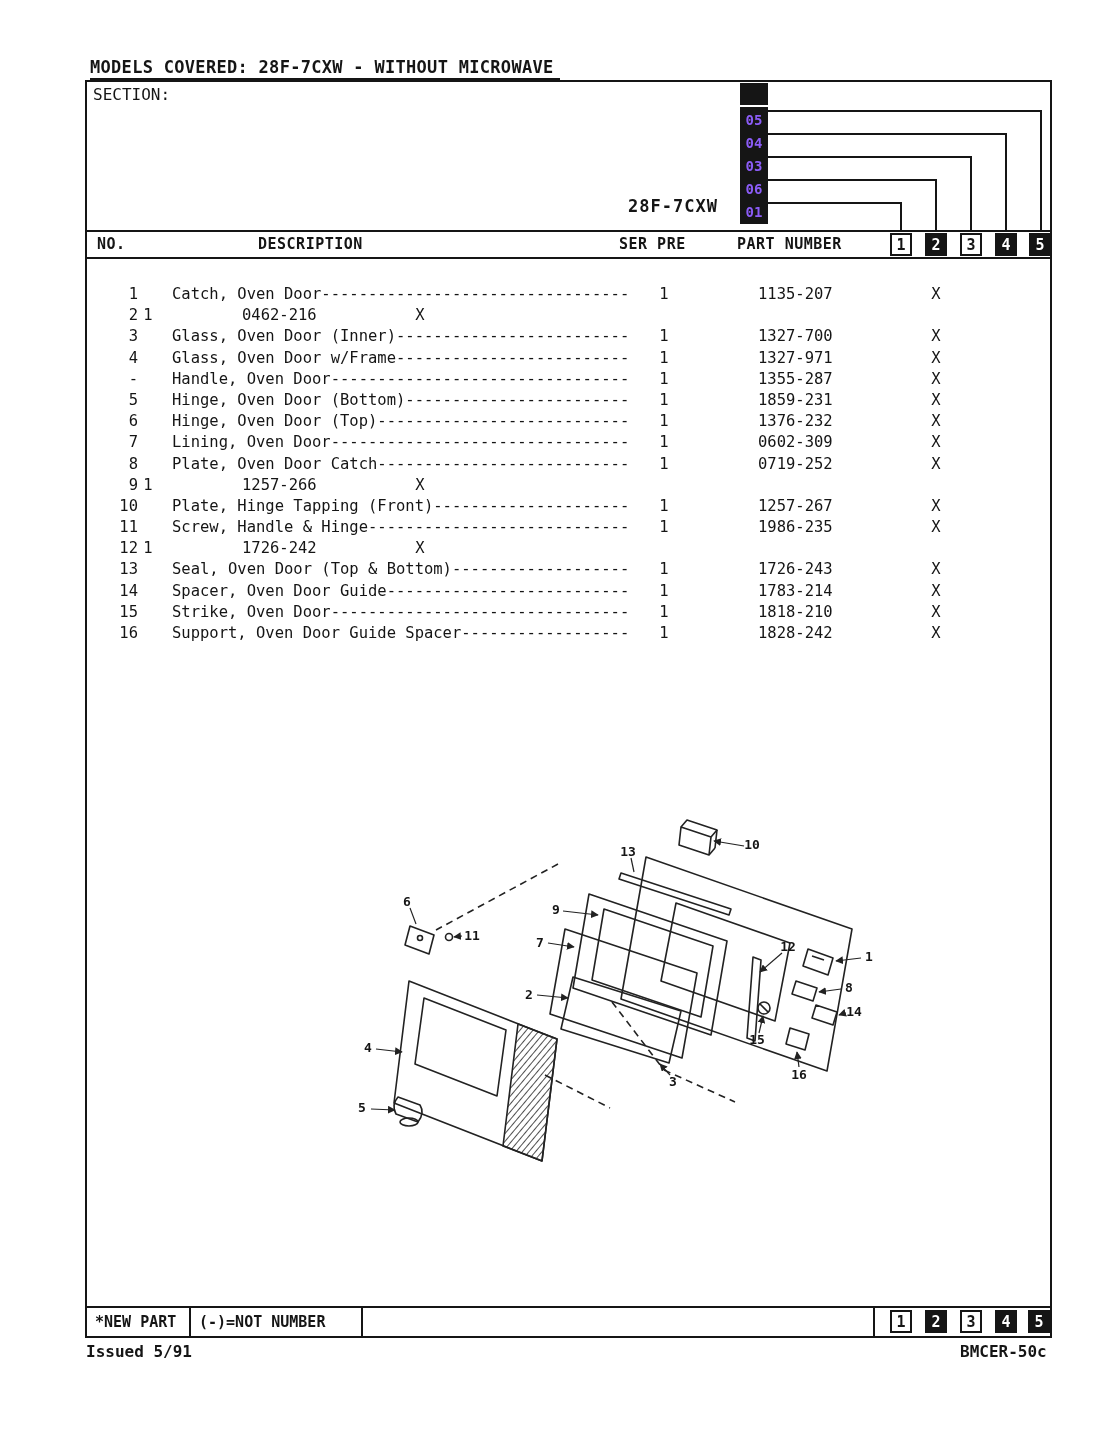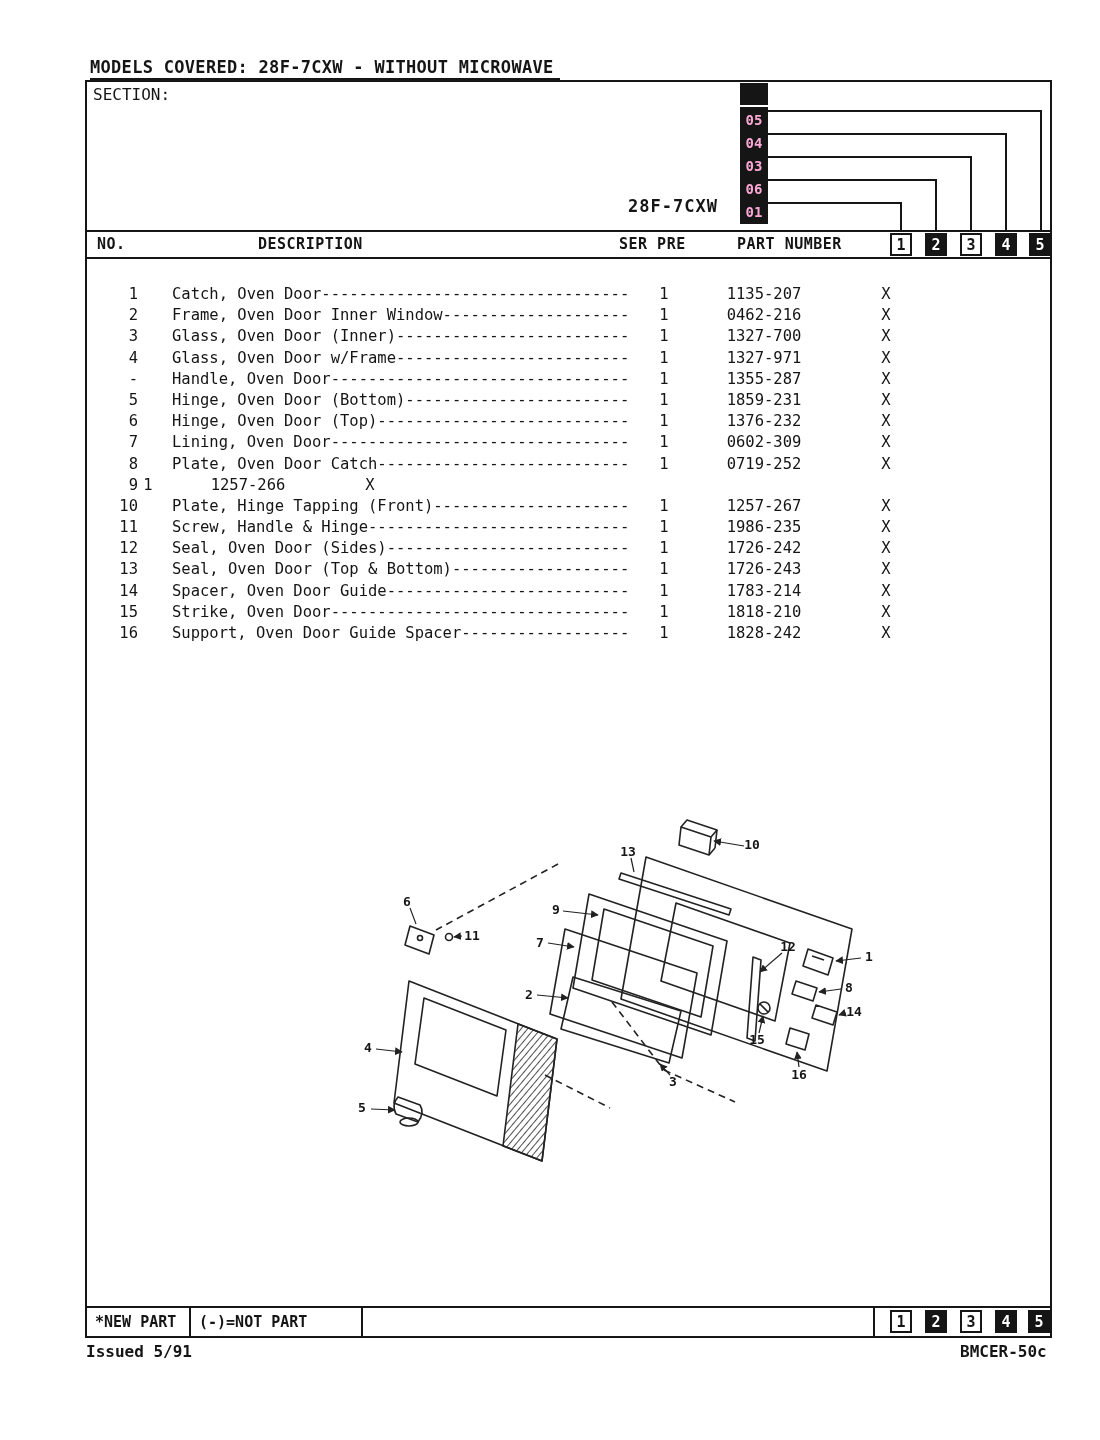--- a/index.html
+++ b/index.html
@@ -25,21 +25,21 @@
 
   
   #outer-box { left: 85px; top: 80px; width: 967px; height: 1258px; border: 2.5px solid #151515; }
   #section-label { left: 93px; top: 85px; font-size: 16px; font-weight: normal; }
   #model-number { left: 628px; top: 196px; font-size: 17px; font-weight: 600; letter-spacing: 1px; }
 
   
   .blackbox { left: 740px; top: 83px; width: 28px; height: 22px; background: #151515; }
   .tab {
     left: 740px; width: 28px; height: 25px;
-    background: #151515; color: #f9a8d4;
+    background: #151515; color: #8b5cf6;
     font-size: 14px; font-weight: bold;
     display: flex; align-items: center; justify-content: center;
   }
   .connector { border-top: 2px solid #151515; border-right: 2px solid #151515; }
 
   
   .hline { border-top: 2.5px solid #151515; height: 0; }
   .hdr-label { font-size: 15px; font-weight: bold; letter-spacing: 0.5px; }
 
   
@@ -51,21 +51,21 @@
     position: absolute;
   }
   .colbox.filled { background: #151515; color: #ffffff; }
 
   
   #rows { left: 100px; top: 284px; width: 930px; }
   .trow { display: flex; height: 21.2px; line-height: 21.2px; font-size: 15.5px; }
   .c-no   { width: 38px; text-align: right; }
   .c-desc { margin-left: 34px; width: 482px; white-space: pre; overflow: hidden; }
   .c-qty  { width: 20px; text-align: center; }
-  .c-part { margin-left: 34px; width: 112px; text-align: center; }
+  .c-part { margin-left: 84px; width: 112px; }
   .c-mark { margin-left: 54px; width: 24px; text-align: center; }
 
   
   #footer-bar {
     left: 87px; top: 1306px; width: 963px; height: 30px;
     border-top: 2.5px solid #151515;
     display: flex; align-items: stretch;
     font-size: 15px; font-weight: bold;
   }
   .fcell { display: flex; align-items: center; padding-left: 8px; border-right: 2.5px solid #151515; }
@@ -122,21 +122,20 @@
     <div class="trow">
       <span class="c-no">1</span>
       <span class="c-desc">Catch, Oven Door---------------------------------</span>
       <span class="c-qty">1</span>
       <span class="c-part">1135-207</span>
       <span class="c-mark">X</span>
     </div>
 
     <div class="trow">
       <span class="c-no">2</span>
-      <span class="c-desc">Frame, Oven Door Inner Window--------------------</span>
       <span class="c-qty">1</span>
       <span class="c-part">0462-216</span>
       <span class="c-mark">X</span>
     </div>
 
     <div class="trow">
       <span class="c-no">3</span>
       <span class="c-desc">Glass, Oven Door (Inner)-------------------------</span>
       <span class="c-qty">1</span>
       <span class="c-part">1327-700</span>
@@ -209,21 +208,20 @@
     <div class="trow">
       <span class="c-no">11</span>
       <span class="c-desc">Screw, Handle &amp; Hinge----------------------------</span>
       <span class="c-qty">1</span>
       <span class="c-part">1986-235</span>
       <span class="c-mark">X</span>
     </div>
 
     <div class="trow">
       <span class="c-no">12</span>
-      <span class="c-desc">Seal, Oven Door (Sides)--------------------------</span>
       <span class="c-qty">1</span>
       <span class="c-part">1726-242</span>
       <span class="c-mark">X</span>
     </div>
 
     <div class="trow">
       <span class="c-no">13</span>
       <span class="c-desc">Seal, Oven Door (Top &amp; Bottom)-------------------</span>
       <span class="c-qty">1</span>
       <span class="c-part">1726-243</span>
@@ -345,21 +343,21 @@
       <text x="368" y="1052" text-anchor="middle">4</text>
       <text x="757" y="1044" text-anchor="middle">15</text>
       <text x="799" y="1079" text-anchor="middle">16</text>
       <text x="673" y="1086" text-anchor="middle">3</text>
       <text x="362" y="1112" text-anchor="middle">5</text>
     </g>
   </svg>
 
   <div class="abs" id="footer-bar">
     <div class="fcell" id="fcell-new">*NEW PART</div>
-    <div class="fcell" id="fcell-notshown">(-)=NOT PART</div>
+    <div class="fcell" id="fcell-notshown">(-)=NOT NUMBER</div>
     <div class="fcell" id="fcell-empty"></div>
     <div class="fcell" id="fcell-boxes"></div>
   </div>
 
   <div class="colbox" style="left:890px;  top:1310px">1</div>
   <div class="colbox filled" style="left:925px;  top:1310px">2</div>
   <div class="colbox" style="left:960px;  top:1310px">3</div>
   <div class="colbox filled" style="left:995px;  top:1310px">4</div>
   <div class="colbox filled" style="left:1028px; top:1310px">5</div>
 

